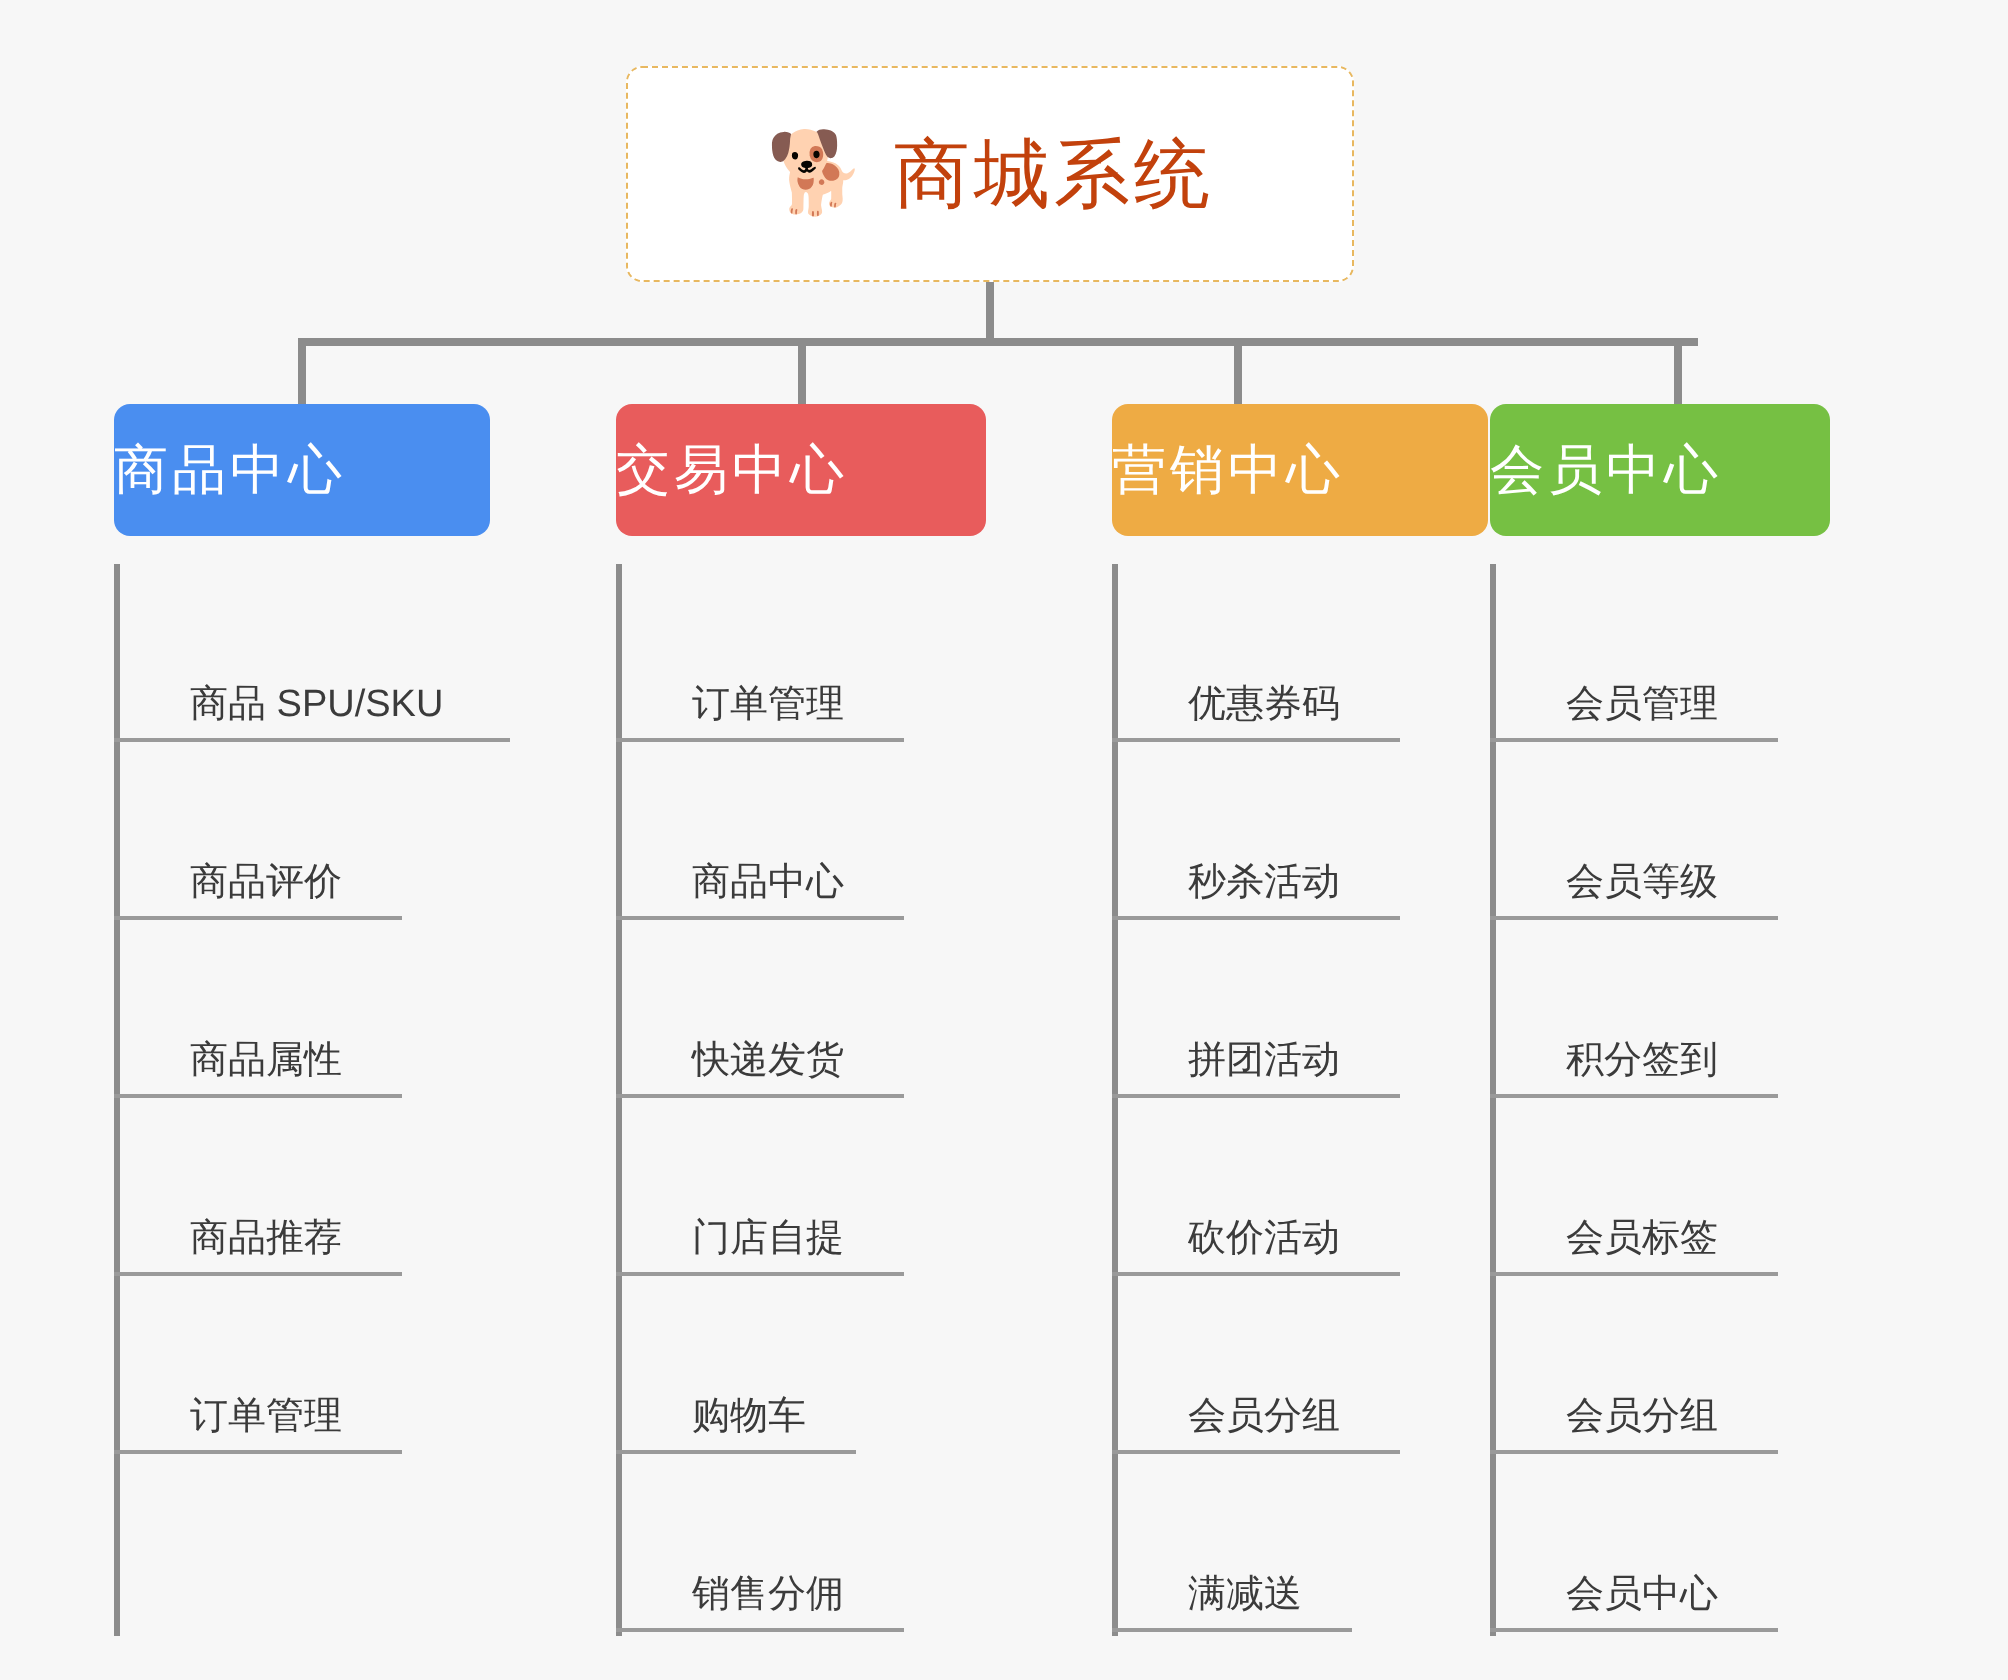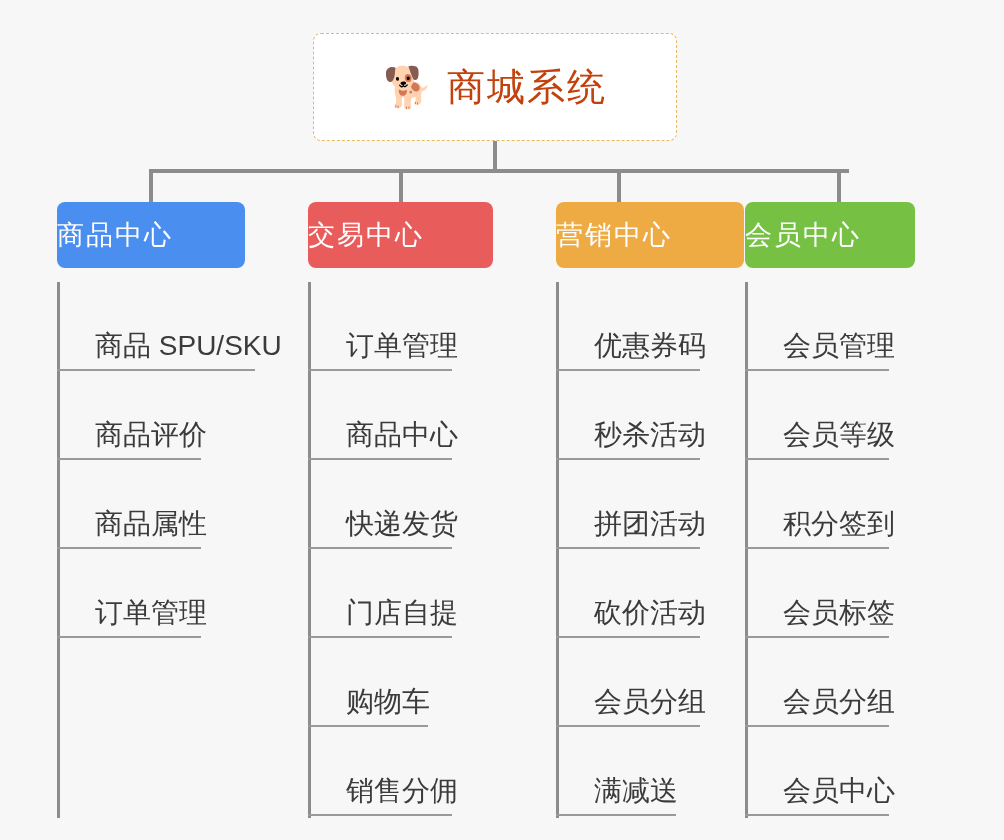--- a/index.html
+++ b/index.html
@@ -66,21 +66,21 @@
     position:relative;
     height:89px;
     box-sizing:border-box;
     display:flex;
     align-items:flex-end;
   }
   .leaf-label{
     display:inline-block;
     margin-left:38px;
     padding-bottom:6px;
-    font-size:28px;
+    font-size:19px;
     color:#3b3b3b;
     white-space:nowrap;
   }
   .leaf-rule{
     position:absolute;
     left:0;bottom:0;
     height:2px;
     background:#9a9a9a;
   }
 </style>
@@ -114,20 +114,24 @@
           </div>
           <div class="leaf">
             <span class="leaf-label">商品评价</span>
             <div class="leaf-rule" style="width: 144px;"></div>
           </div>
           <div class="leaf">
             <span class="leaf-label">商品属性</span>
             <div class="leaf-rule" style="width: 144px;"></div>
           </div>
           <div class="leaf">
+            <span class="leaf-label">商品推荐</span>
+            <div class="leaf-rule" style="width: 144px;"></div>
+          </div>
+          <div class="leaf">
             <span class="leaf-label">订单管理</span>
             <div class="leaf-rule" style="width: 144px;"></div>
           </div>
         </div>
       </div>
       <div class="column" style="left: 308px; width: 185px;">
         <div class="cat-header" style="background: rgb(232, 92, 92); width: 185px;">
           <span>交易中心</span>
         </div>
         <div class="leaf-list">

